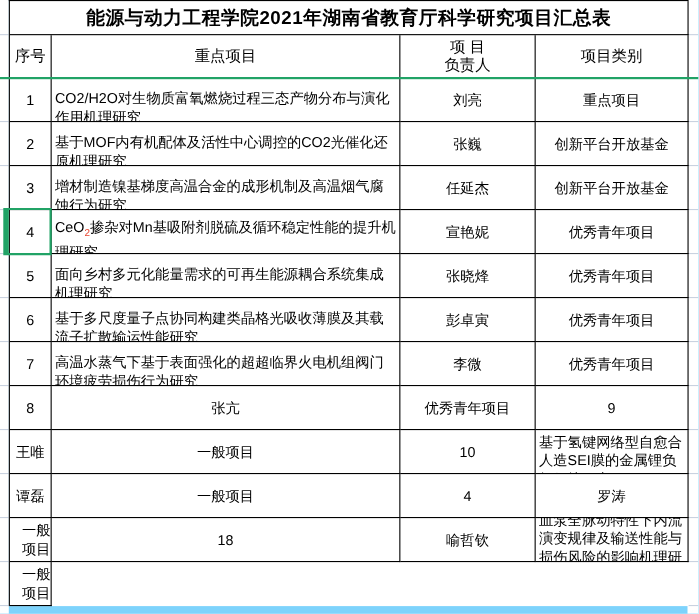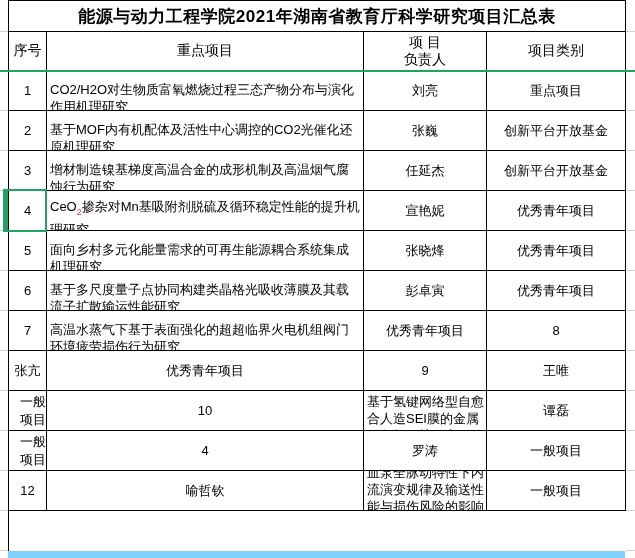--- a/index.html
+++ b/index.html
@@ -154,37 +154,38 @@
       <div class="cell c-no">6</div>
       <div class="cell c-name">
         <span class="inner">基于多尺度量子点协同构建类晶格光吸收薄膜及其载流子扩散输运性能研究</span>
       </div>
       <div class="cell c-leader">彭卓寅</div>
       <div class="cell c-cat">优秀青年项目</div>
       <div class="cell c-no">7</div>
       <div class="cell c-name">
         <span class="inner">高温水蒸气下基于表面强化的超超临界火电机组阀门环境疲劳损伤行为研究</span>
       </div>
+      <div class="cell c-leader">李微</div>
       <div class="cell c-cat">优秀青年项目</div>
       <div class="cell c-no">8</div>
       <div class="cell c-leader">张亢</div>
       <div class="cell c-cat">优秀青年项目</div>
       <div class="cell c-no">9</div>
       <div class="cell c-leader">王唯</div>
       <div class="cell c-cat">一般项目</div>
       <div class="cell c-no">10</div>
       <div class="cell c-name">
         <span class="inner">基于氢键网络型自愈合人造SEI膜的金属锂负极保护研究</span>
       </div>
       <div class="cell c-leader">谭磊</div>
       <div class="cell c-cat">一般项目</div>
       <div class="cell c-no">4</div>
       <div class="cell c-leader">罗涛</div>
       <div class="cell c-cat">一般项目</div>
-      <div class="cell c-no">12</div>
+      <div class="cell c-no">18</div>
       <div class="cell c-leader">喻哲钦</div>
       <div class="cell c-name">
         <span class="inner">血泵全脉动特性下内流演变规律及输送性能与损伤风险的影响机理研究</span>
       </div>
       <div class="cell c-cat">一般项目</div>
     </div>
 
   <div class="green-line"></div>
   <div class="sel-outline"></div>
 

